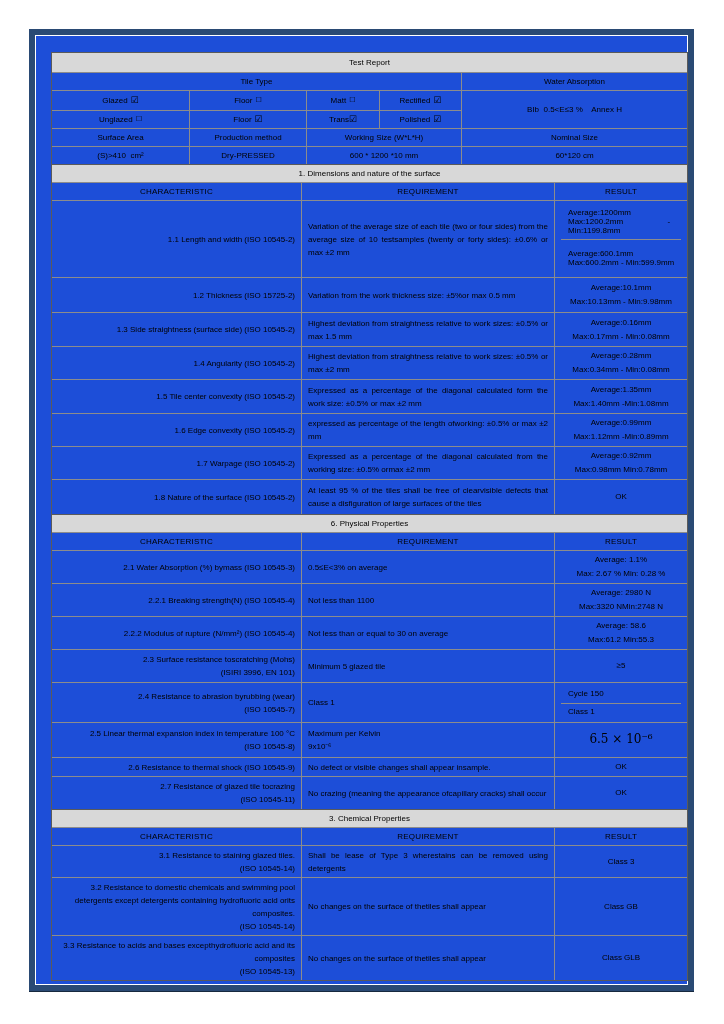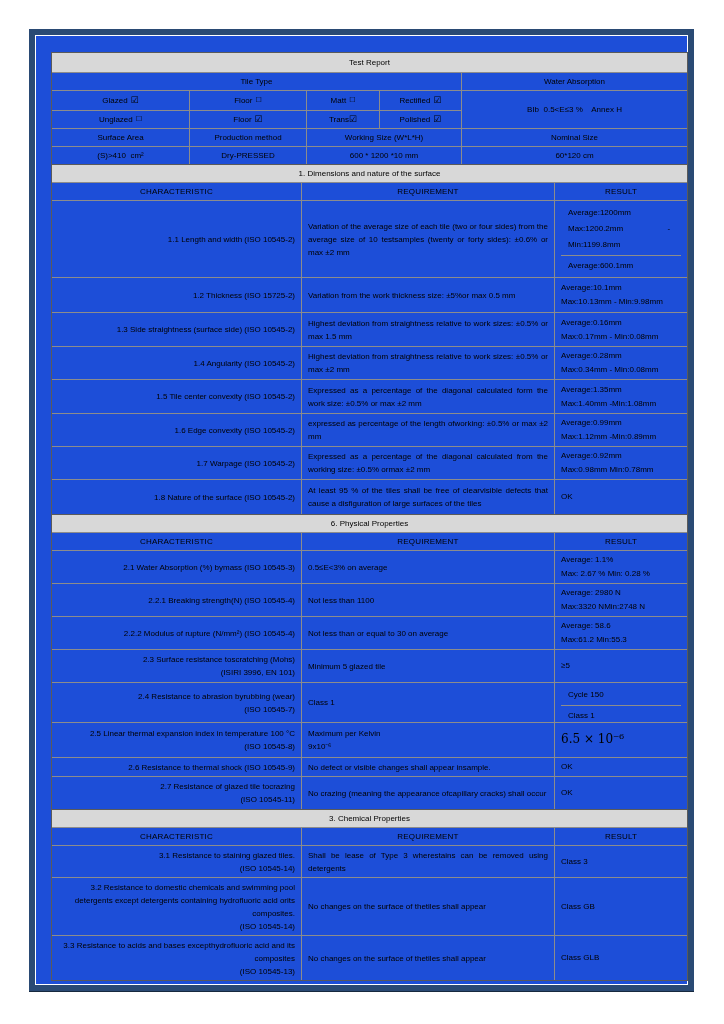--- a/index.html
+++ b/index.html
@@ -23,27 +23,27 @@
   .tbl td{
     border:1px solid #8c8c8c;vertical-align:middle;
     padding:2px 6px;overflow:hidden;
   }
   table.tbl{border:1px solid #5a5a5a;outline:1px solid #5a5a5a;outline-offset:-1px;}
   .gray{background:#d8d8d8;}
   .c{text-align:center;}
   .char{white-space:pre-line;text-align:right;padding:2px 8px 2px 6px;}
   .req{text-align:justify;padding:2px 10px 2px 7px;}
   .req.pre{white-space:pre-line;text-align:left;}
-  .res{white-space:pre-wrap;text-align:left;line-height:14px;padding:2px 4px 2px 7px;}
+  .res{white-space:pre-wrap;text-align:center;line-height:14px;padding:2px 4px 2px 7px;}
   .td-split{padding:0;}
   .split{display:flex;flex-direction:column;width:100%;}
   .split .part{
     flex:1 1 50%;display:flex;align-items:center;
     padding:2px 4px 2px 7px;box-sizing:border-box;
-    white-space:pre-wrap;line-height:16px;
+    white-space:pre-wrap;line-height:9px;
   }
   .split .part + .part{border-top:1px solid #8c8c8c;}
   .colhdr td{text-align:center;letter-spacing:0.2px;}
   .secbar td{text-align:center;}
   .cb{display:inline-block;margin-left:3px;font-size:9px;line-height:1;}
   .cb.un{font-size:7px;position:relative;top:-1px;}
   .cb.tight{margin-left:0;}
   .math{font-family:"DejaVu Serif", serif;font-size:12px;}
   .prewrap{white-space:pre-wrap;}
 </style>

